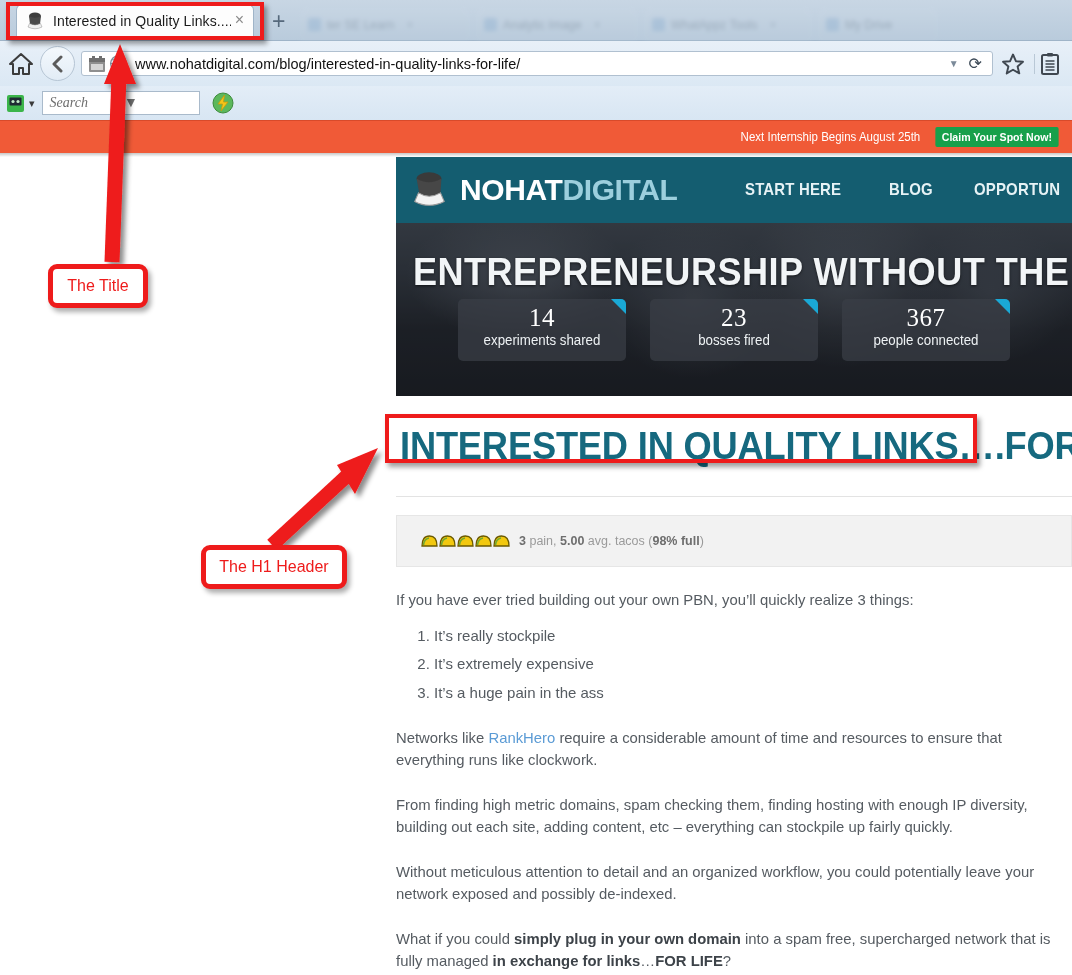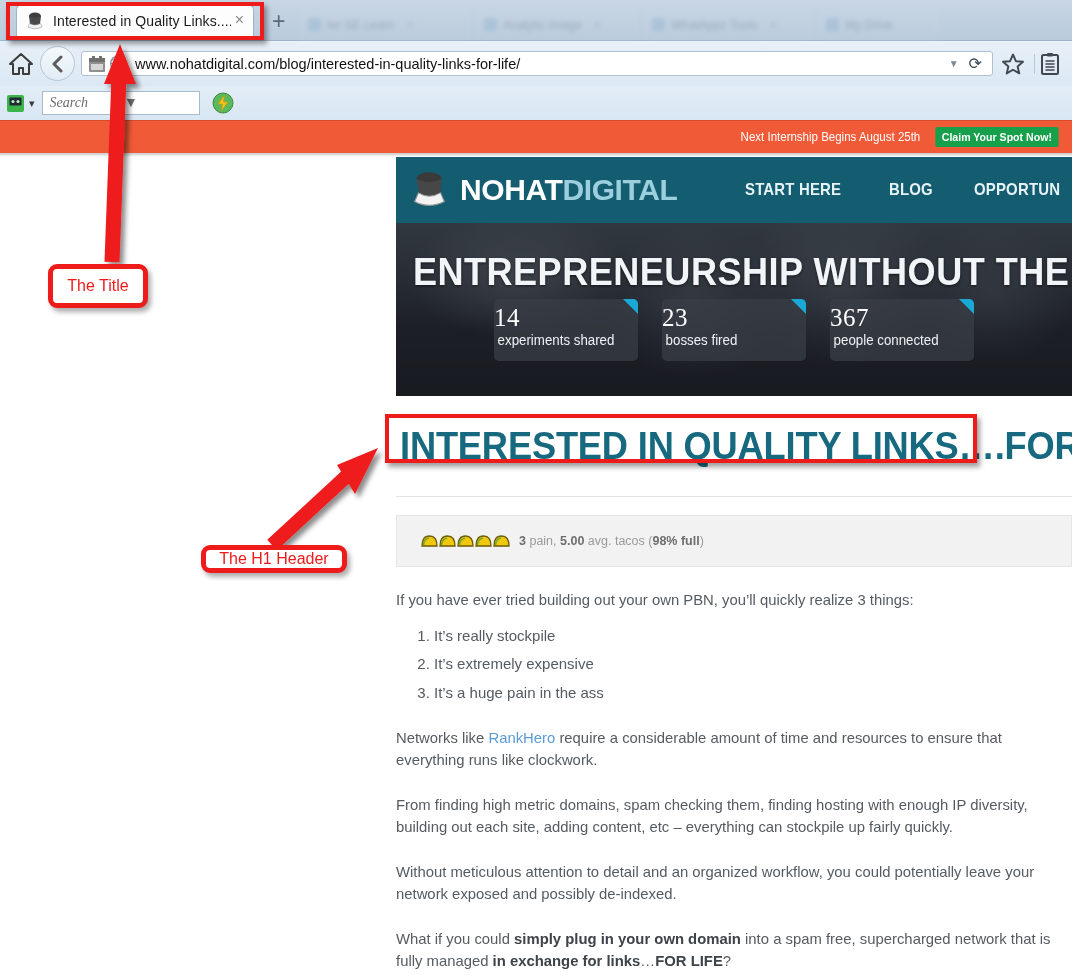--- a/index.html
+++ b/index.html
@@ -148,22 +148,22 @@
   .hero-h {
     position:absolute; top:28px; left:0; right:0; text-align:center;
     font-size:38px; font-weight:bold; color:#f2f5f7; letter-spacing:.5px;
     white-space:nowrap;
     font-family:"Liberation Sans Narrow","Liberation Sans",sans-serif;
     transform:scaleX(.95); text-shadow:0 1px 3px rgba(0,0,0,.6);
   }
   .stats { position:absolute; top:76px; left:0; right:0; display:flex;
            justify-content:center; gap:24px; }
   .stat {
-    position:relative; width:144px; height:62px; border-radius:5px;
-    background:rgba(58,62,70,.72); overflow:hidden; 
+    position:relative; width:168px; height:62px; border-radius:5px;
+    background:rgba(58,62,70,.72); overflow:hidden; text-align:center;
     padding-top:6px;
   }
   .stat::after {
     content:""; position:absolute; right:0; top:0;
     border-width:0 15px 15px 0; border-style:solid;
     border-color:transparent #1aa9d6 transparent transparent;
   }
   .stat-num {
     font-size:25px; color:#fff; font-family:"Liberation Serif", serif;
     line-height:1.05; letter-spacing:.5px;
@@ -433,17 +433,17 @@
       <path d="M378 448 L355 494 L337 465 Z" fill="#ee1b1b"></path>
     </g>
   </svg>
 
   <div class="anno-rect" style="left:6px; top:2px; width:258px; height:38px;"></div>
   <div class="anno-rect" style="left:385px; top:414px; width:592px; height:49px;"></div>
 
   <div class="anno-box" style="left:48px; top:264px; width:100px; height:44px;">
     <span>The Title</span>
   </div>
-  <div class="anno-box" style="left:201px; top:545px; width:146px; height:28px;align-items:center;">
+  <div class="anno-box" style="left:201px; top:545px; width:146px; height:44px;align-items:center;">
     <span>The H1 Header</span>
   </div>
 
 </div>
 
 </body></html>

